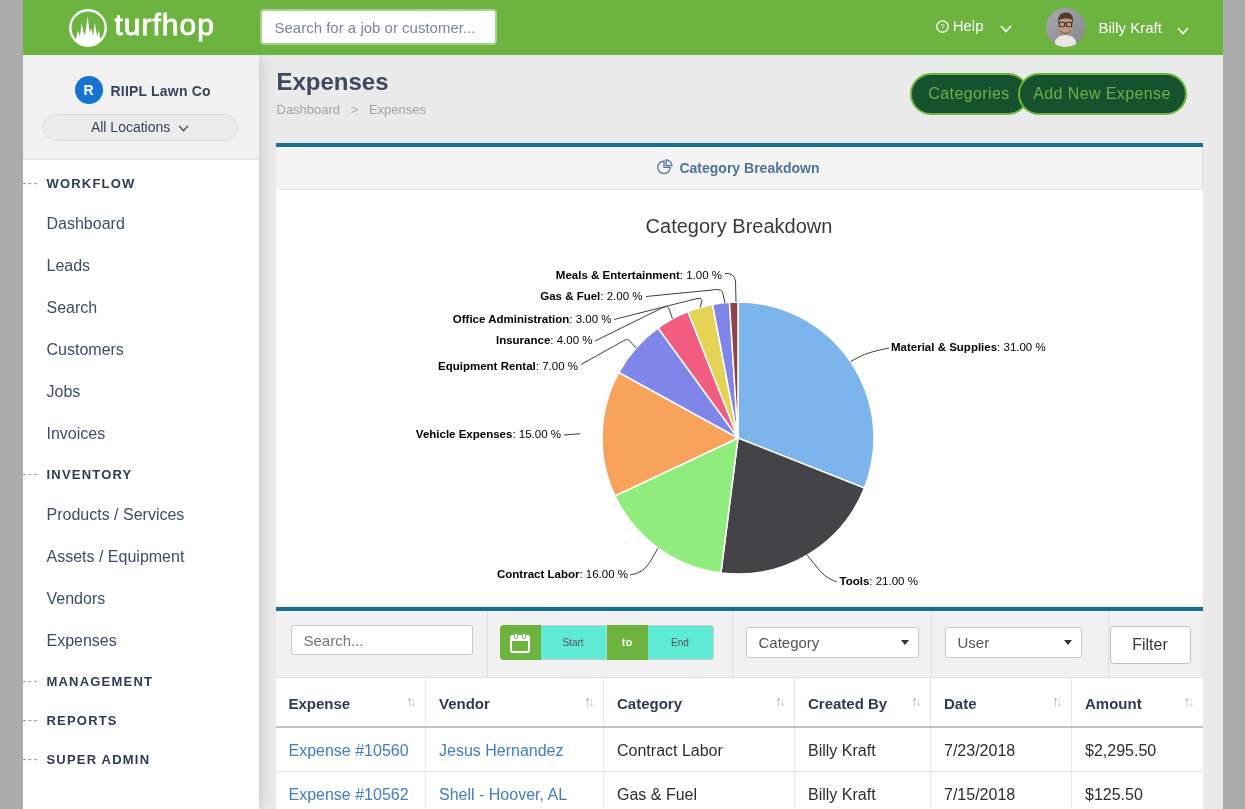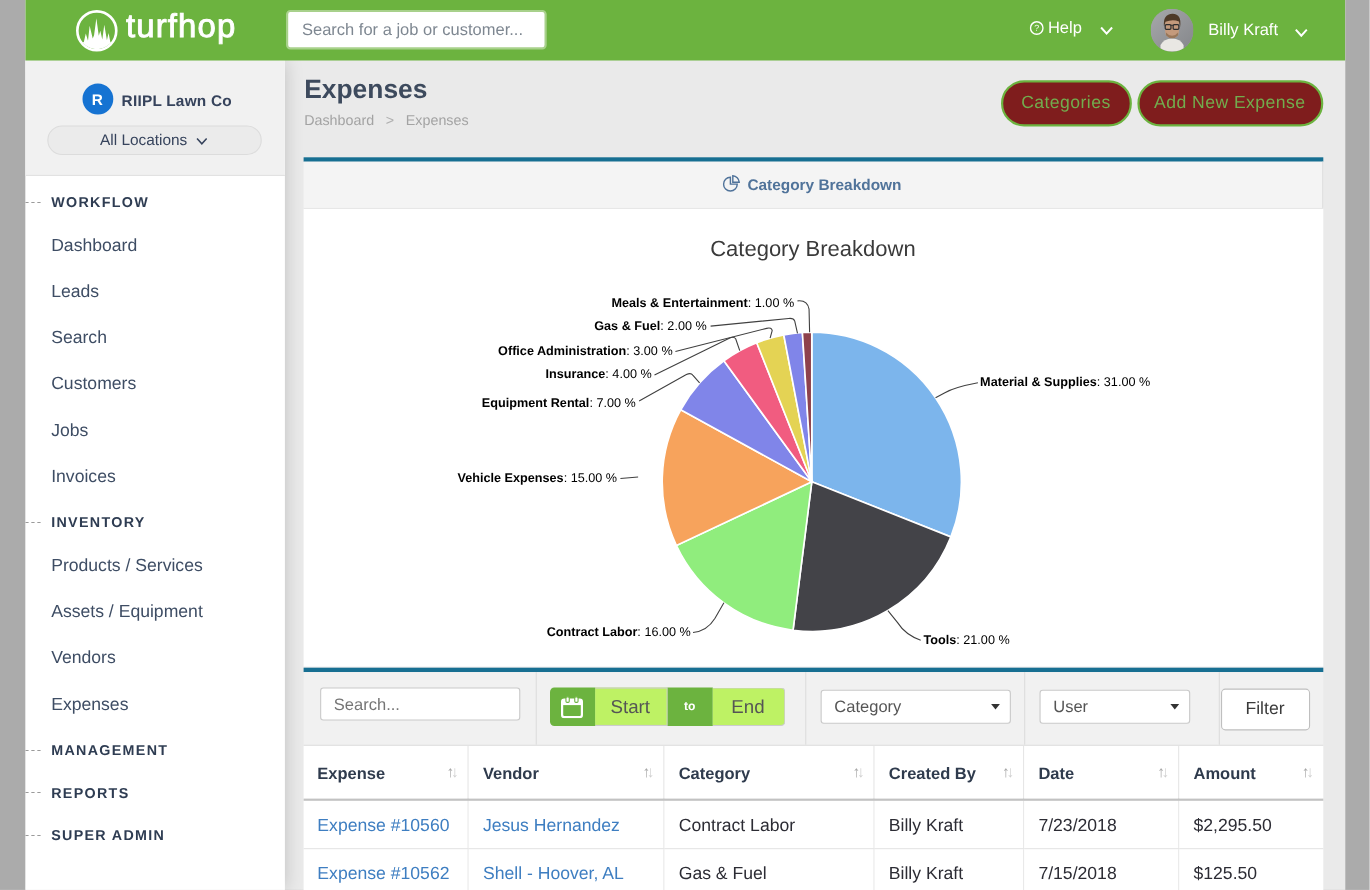--- a/index.html
+++ b/index.html
@@ -29,41 +29,41 @@
 .menu li { position:relative; }
 .m-head { height:39px; line-height:39px; padding-left:24px; font-size:13px; font-weight:bold; color:#2e3c52; letter-spacing:1.2px; }
 .m-head .dash { position:absolute; left:0px; top:0; color:#9a9a9a; font-size:12px; letter-spacing:1.5px; font-weight:normal; }
 .m-item { height:42px; line-height:42px; padding-left:24px; font-size:16px; color:#3e4d64; }
 
 
 .main { position:absolute; left:236px; top:55px; right:0; bottom:0; }
 .page-title { position:absolute; left:18px; top:13px; font-size:24px; font-weight:bold; color:#3d4a5d; }
 .crumbs { position:absolute; left:18px; top:47px; font-size:13px; color:#a3a3a3; }
 .crumbs .sep { margin:0 7px; color:#b0b0b0; }
-.btn-green { position:absolute; height:42px; border:2px solid #6cb33f; border-radius:21px; background:#7f1d1d; color:#72ac4e; font-size:16px; letter-spacing:0.4px; text-align:center; }
+.btn-green { position:absolute; height:42px; border:2px solid #6cb33f; border-radius:21px; background:#14532d; color:#72ac4e; font-size:16px; letter-spacing:0.4px; text-align:center; }
 .btn-cats { left:651px; top:18px; width:119px; line-height:38px; }
-.btn-add { left:775px; top:18px; width:169px; line-height:38px; }
+.btn-add { left:759px; top:18px; width:169px; line-height:38px; }
 
 
 .panel { position:absolute; left:17px; top:88px; width:927px; }
 .teal { height:4px; background:#176f92; }
 .tabs { height:43px; background:#f4f4f4; border-bottom:1px solid #e7e7e7; display:flex; }
 .tab { flex:1; text-align:center; line-height:43px; font-size:14px; font-weight:bold; color:#50739a; }
 .tab:first-child { border-right:1px solid #dcdcdc; }
 .tab svg { vertical-align:-2px; margin-right:6px; }
 .chartbox { background:#fff; height:416px; position:relative; }
 
 
 .fpanel { position:absolute; left:17px; top:552px; width:927px; }
 .fbar { background:#f1f1f1; height:67px; position:relative; border-bottom:1px solid #e0e0e0; }
 .fcell { position:absolute; top:0; bottom:0; border-right:1px solid #dddddd; }
 .f-search { left:15px; top:14px; width:182px; height:30px; border:1px solid #c9c9c9; border-radius:3px; background:#fff; font-size:15px; color:#8a8a8a; padding-left:12px; position:absolute; font-family:"Liberation Sans", sans-serif; }
 .dgroup { position:absolute; left:224px; top:14px; height:35px; display:flex; }
 .dcal { width:41px; background:#6cb33f; border-radius:4px 0 0 4px; position:relative; }
-.dinput { width:66px; background:#bef264; border:1px solid #ccc; border-left:none; color:#555; font-size:17px; text-align:center; line-height:33px; }
+.dinput { width:66px; background:#5eead4; border:1px solid #ccc; border-left:none; color:#555; font-size:10px; text-align:center; line-height:33px; }
 .dto { width:41px; background:#6cb33f; color:#fff; font-size:11px; font-weight:bold; text-align:center; line-height:35px; }
 .dend { border-left:none; border-radius:0 4px 4px 0; }
 .fselect { position:absolute; top:16px; height:31px; background:#fff; border:1px solid #c9c9c9; border-radius:3px; font-size:15px; color:#555; line-height:29px; padding-left:12px; }
 .fsel-cat { left:470px; width:173px; }
 .fsel-user { left:669px; width:137px; }
 .fselect .arr { position:absolute; right:9px; top:12px; width:0; height:0; border-left:4px solid transparent; border-right:4px solid transparent; border-top:5px solid #333; }
 .btn-filter { position:absolute; left:834px; top:15px; width:81px; height:38px; background:#fff; border:1px solid #bfbfbf; border-radius:4px; text-align:center; line-height:36px; font-size:16px; color:#3a3a3a; }
 
 
 table.grid { border-collapse:collapse; width:927px; background:#fff; table-layout:fixed; }

